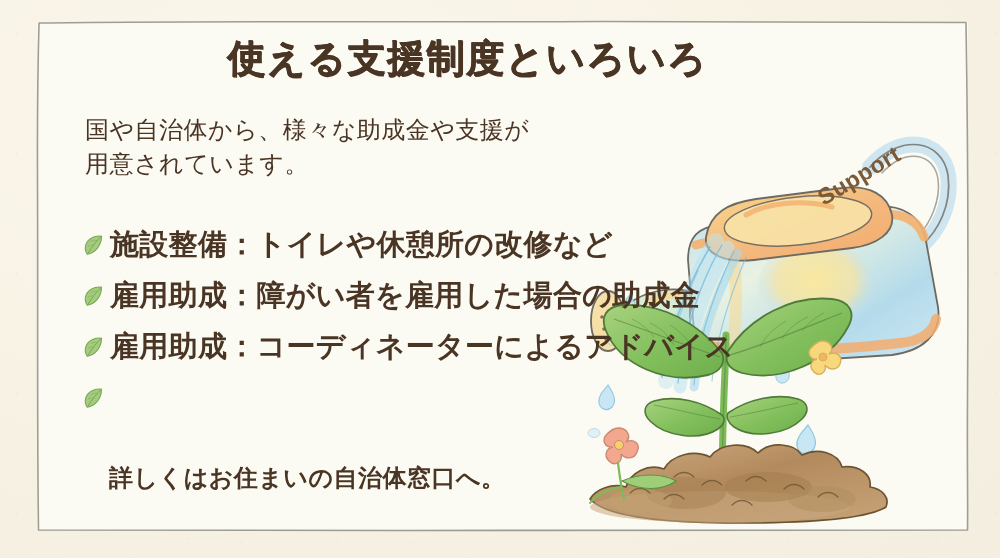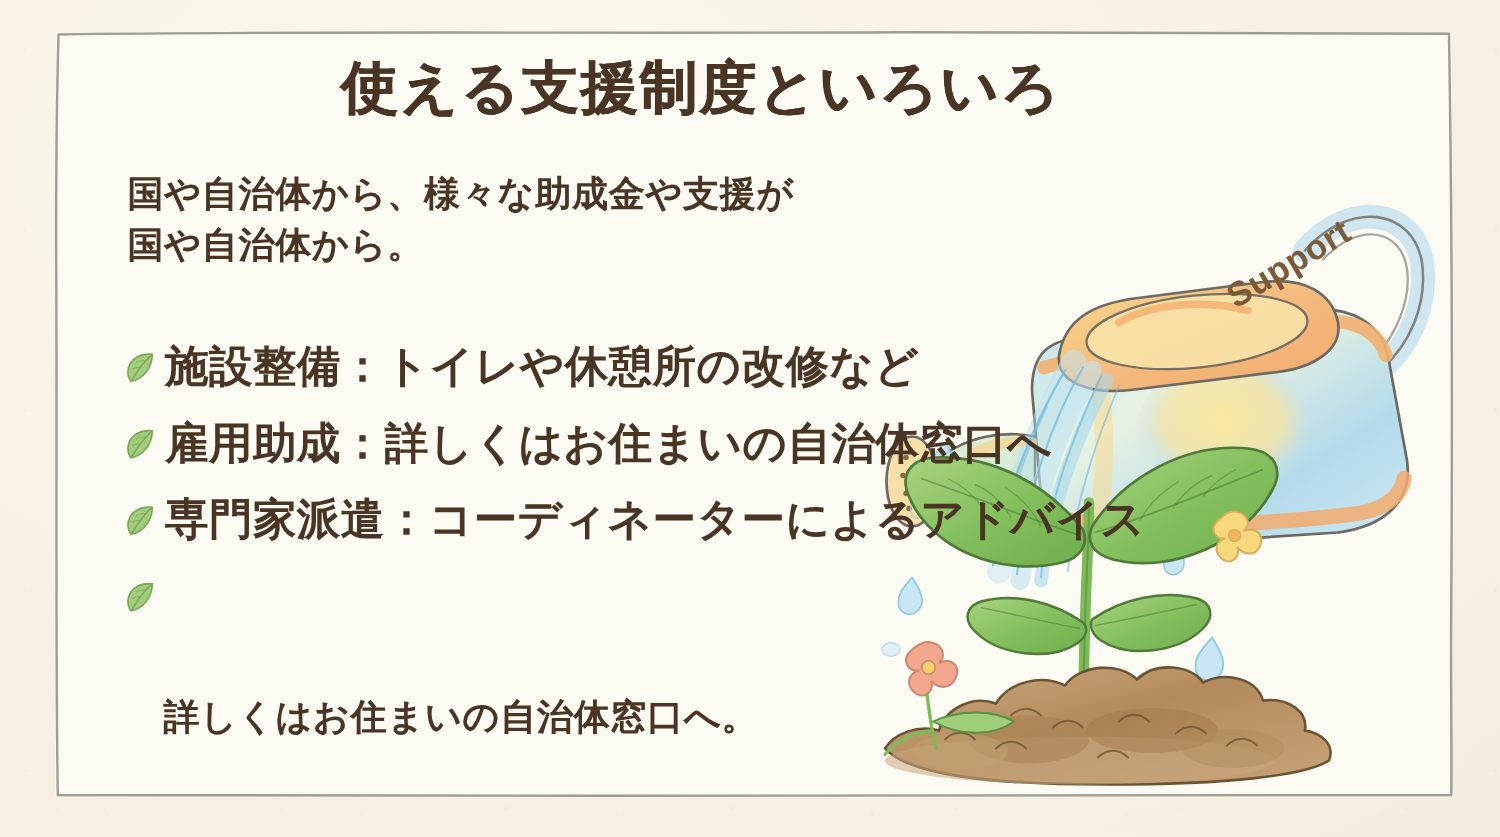--- a/index.html
+++ b/index.html
@@ -71,21 +71,21 @@
     color: #4a3524;
     text-shadow: 0.5px 0.5px 0 #4a3524, -0.3px 0 0 #4a3524;
     white-space: nowrap;
   }
 
   .intro {
     position: absolute;
     left: 85px;
     top: 113px;
     font-size: 24px;
-    font-weight: 700;
+    font-weight: 400;
     line-height: 34px;
     color: #4a3524;
     letter-spacing: .5px;
   }
   .intro span { display: block; }
 
   .bullets {
     position: absolute;
     left: 80px;
     top: 220px;
@@ -329,21 +329,21 @@
       </g>
     </g>
   </svg>
 
   <div class="support-label">Support</div>
 
   <div class="title">使える支援制度といろいろ</div>
 
   <div class="intro">
     <span>国や自治体から、様々な助成金や支援が</span>
-    <span>国や自治体から。</span>
+    <span>用意されています。</span>
   </div>
 
   <div class="bullets">
 
     <div class="bullet-row">
       <svg class="leaf-icon" viewBox="0 0 26 26" xmlns="http://www.w3.org/2000/svg">
         <path d="M21.5,4.2 C21.5,13 15.5,21 7.2,22.2 C3.6,17 5.2,9.6 11.2,6.2 C14.4,4.3 18.2,3.8 21.5,4.2 Z" fill="#a3cd7c" stroke="#7aa858" stroke-width="1.1"></path>
         <path d="M21.5,4.2 C16.5,8.6 11.8,14.8 7.6,22" fill="none" stroke="#7aa858" stroke-width="1"></path>
         <path d="M16.8,8.4 C14.6,8.2 12.2,8.6 10.6,9.8" fill="none" stroke="#7aa858" stroke-width=".8" opacity=".7"></path>
         <path d="M13.4,13 C11.4,12.8 9.4,13.2 8,14.2" fill="none" stroke="#7aa858" stroke-width=".8" opacity=".7"></path>
@@ -351,31 +351,31 @@
       <div class="bullet-text">施設整備：トイレや休憩所の改修など</div>
     </div>
 
     <div class="bullet-row">
       <svg class="leaf-icon" viewBox="0 0 26 26" xmlns="http://www.w3.org/2000/svg">
         <path d="M21.5,4.2 C21.5,13 15.5,21 7.2,22.2 C3.6,17 5.2,9.6 11.2,6.2 C14.4,4.3 18.2,3.8 21.5,4.2 Z" fill="#a3cd7c" stroke="#7aa858" stroke-width="1.1"></path>
         <path d="M21.5,4.2 C16.5,8.6 11.8,14.8 7.6,22" fill="none" stroke="#7aa858" stroke-width="1"></path>
         <path d="M16.8,8.4 C14.6,8.2 12.2,8.6 10.6,9.8" fill="none" stroke="#7aa858" stroke-width=".8" opacity=".7"></path>
         <path d="M13.4,13 C11.4,12.8 9.4,13.2 8,14.2" fill="none" stroke="#7aa858" stroke-width=".8" opacity=".7"></path>
       </svg>
-      <div class="bullet-text">雇用助成：詳しくはお住まいの自治体窓口へ</div>
+      <div class="bullet-text">雇用助成：障がい者を雇用した場合の助成金</div>
     </div>
 
     <div class="bullet-row">
       <svg class="leaf-icon" viewBox="0 0 26 26" xmlns="http://www.w3.org/2000/svg">
         <path d="M21.5,4.2 C21.5,13 15.5,21 7.2,22.2 C3.6,17 5.2,9.6 11.2,6.2 C14.4,4.3 18.2,3.8 21.5,4.2 Z" fill="#a3cd7c" stroke="#7aa858" stroke-width="1.1"></path>
         <path d="M21.5,4.2 C16.5,8.6 11.8,14.8 7.6,22" fill="none" stroke="#7aa858" stroke-width="1"></path>
         <path d="M16.8,8.4 C14.6,8.2 12.2,8.6 10.6,9.8" fill="none" stroke="#7aa858" stroke-width=".8" opacity=".7"></path>
         <path d="M13.4,13 C11.4,12.8 9.4,13.2 8,14.2" fill="none" stroke="#7aa858" stroke-width=".8" opacity=".7"></path>
       </svg>
-      <div class="bullet-text">専門家派遣：コーディネーターによるアドバイス</div>
+      <div class="bullet-text">雇用助成：コーディネーターによるアドバイス</div>
     </div>
 
     <div class="bullet-row">
       <svg class="leaf-icon" viewBox="0 0 26 26" xmlns="http://www.w3.org/2000/svg">
         <path d="M21.5,4.2 C21.5,13 15.5,21 7.2,22.2 C3.6,17 5.2,9.6 11.2,6.2 C14.4,4.3 18.2,3.8 21.5,4.2 Z" fill="#a3cd7c" stroke="#7aa858" stroke-width="1.1"></path>
         <path d="M21.5,4.2 C16.5,8.6 11.8,14.8 7.6,22" fill="none" stroke="#7aa858" stroke-width="1"></path>
         <path d="M16.8,8.4 C14.6,8.2 12.2,8.6 10.6,9.8" fill="none" stroke="#7aa858" stroke-width=".8" opacity=".7"></path>
         <path d="M13.4,13 C11.4,12.8 9.4,13.2 8,14.2" fill="none" stroke="#7aa858" stroke-width=".8" opacity=".7"></path>
       </svg>
     </div>

